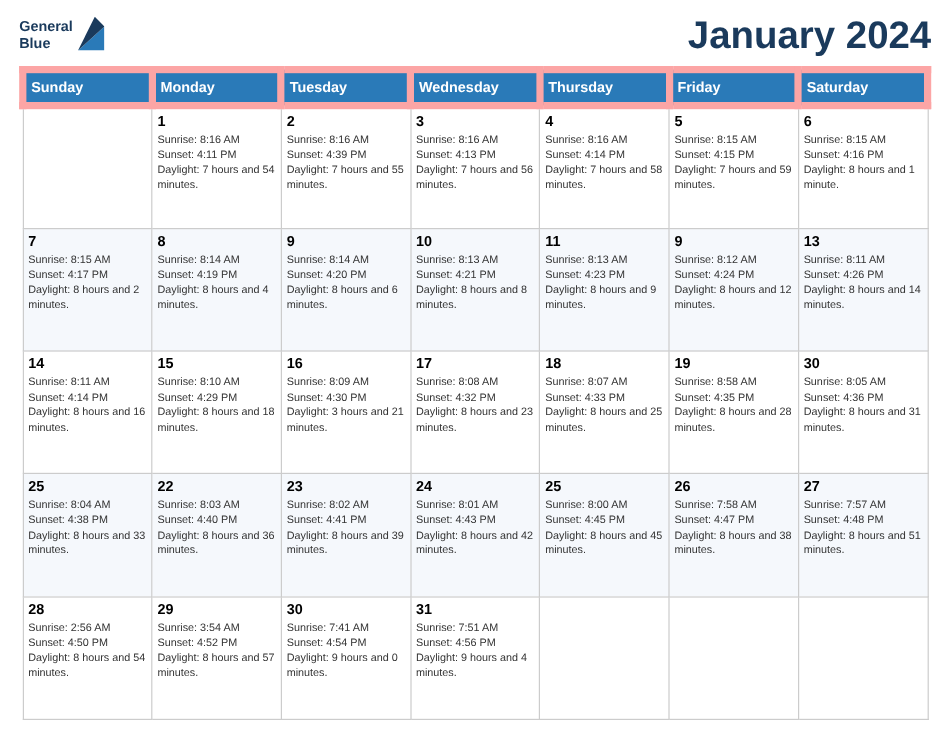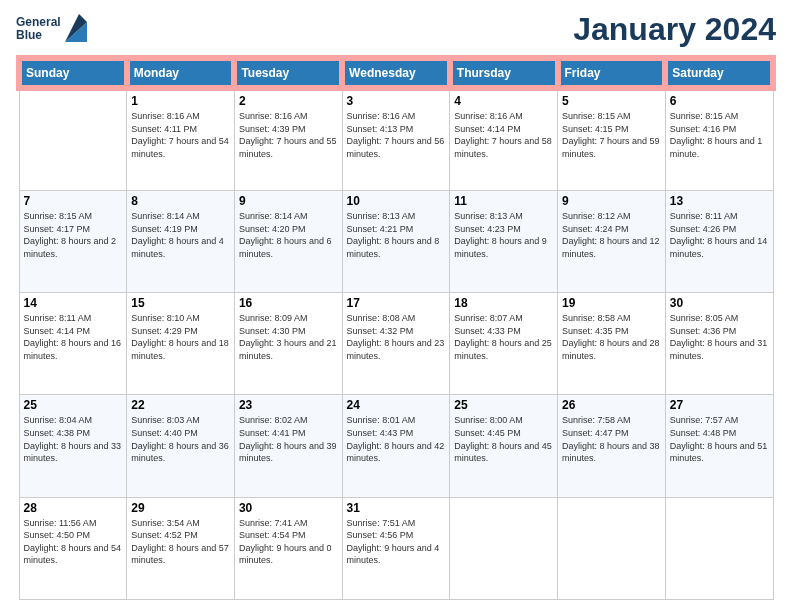--- a/index.html
+++ b/index.html
@@ -353,21 +353,21 @@
           <div>Sunrise: 7:57 AM</div>
           <div>Sunset: 4:48 PM</div>
           <div>Daylight: 8 hours and 51 minutes.</div>
         </div>
       </td>
         </tr>
         <tr>
           <td>
         <span class="day-num">28</span>
         <div class="day-info">
-          <div>Sunrise: 11:56 AM</div>
+          <div>Sunrise: 2:56 AM</div>
           <div>Sunset: 4:50 PM</div>
           <div>Daylight: 8 hours and 54 minutes.</div>
         </div>
       </td>
           <td>
         <span class="day-num">29</span>
         <div class="day-info">
           <div>Sunrise: 3:54 AM</div>
           <div>Sunset: 4:52 PM</div>
           <div>Daylight: 8 hours and 57 minutes.</div>

